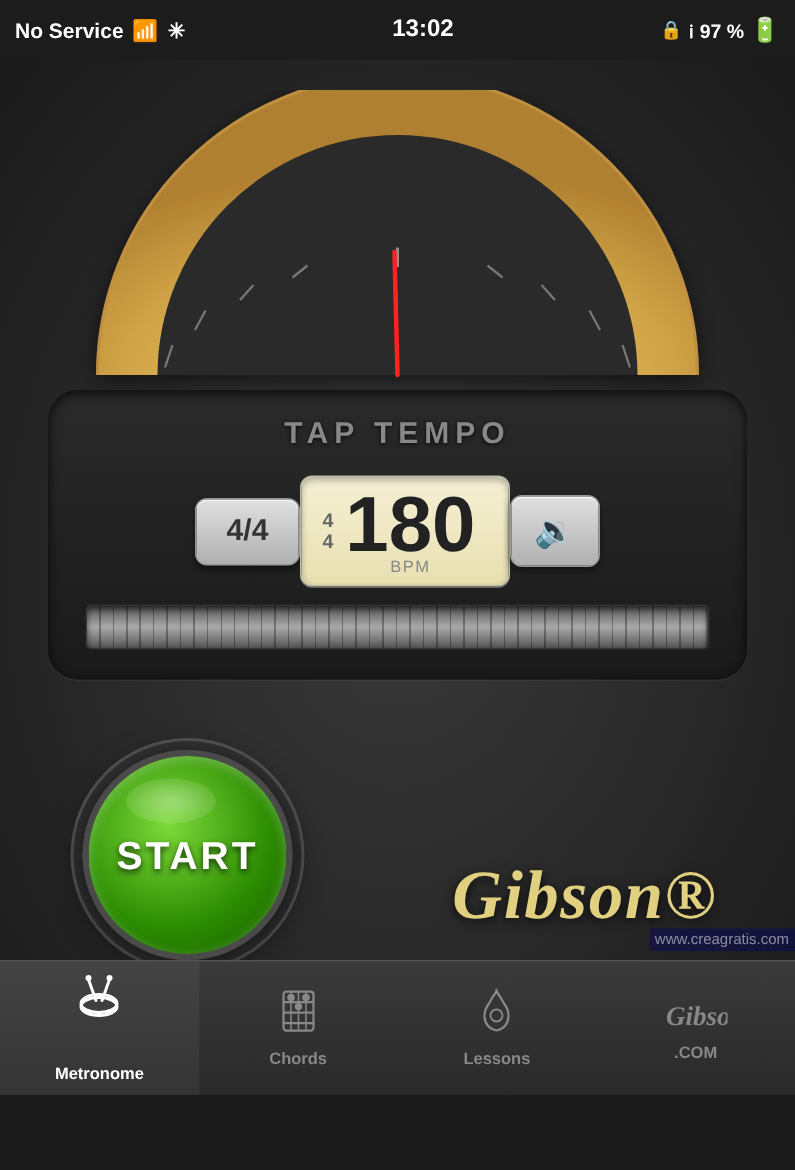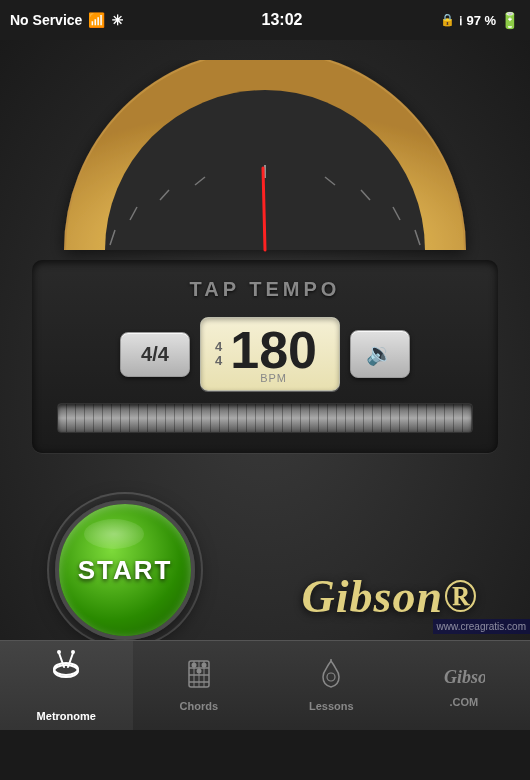--- a/index.html
+++ b/index.html
@@ -67,42 +67,42 @@
     #gauge-svg {
       width: 480px;
       height: 200px;
     }
 
     
     #tap-tempo-area {
       width: 88%;
       margin: 0 auto;
       background: linear-gradient(180deg, #2a2a2a 0%, #1a1a1a 100%);
-      border-radius: 10px;
+      border-radius: 20px;
       padding: 18px 25px 20px;
       position: relative;
       box-shadow: inset 0 2px 8px rgba(0,0,0,0.8), 0 1px 0 rgba(255,255,255,0.05);
     }
 
     #tap-tempo-text {
       text-align: center;
       color: #888;
       font-size: 20px;
       letter-spacing: 4px;
       font-weight: bold;
       margin-bottom: 16px;
       text-shadow: 0 1px 3px rgba(0,0,0,0.8);
     }
 
     
     #bpm-controls {
       display: flex;
       align-items: center;
       justify-content: center;
-      gap: 10px;
+      gap: 0;
       margin-bottom: 12px;
     }
 
     
     #time-sig-button {
       background: linear-gradient(180deg, #e0e0e0 0%, #b0b0b0 100%);
       border-radius: 8px;
       padding: 10px 16px;
       border: 1px solid #999;
       box-shadow: 0 2px 4px rgba(0,0,0,0.5), inset 0 1px 0 rgba(255,255,255,0.8);

